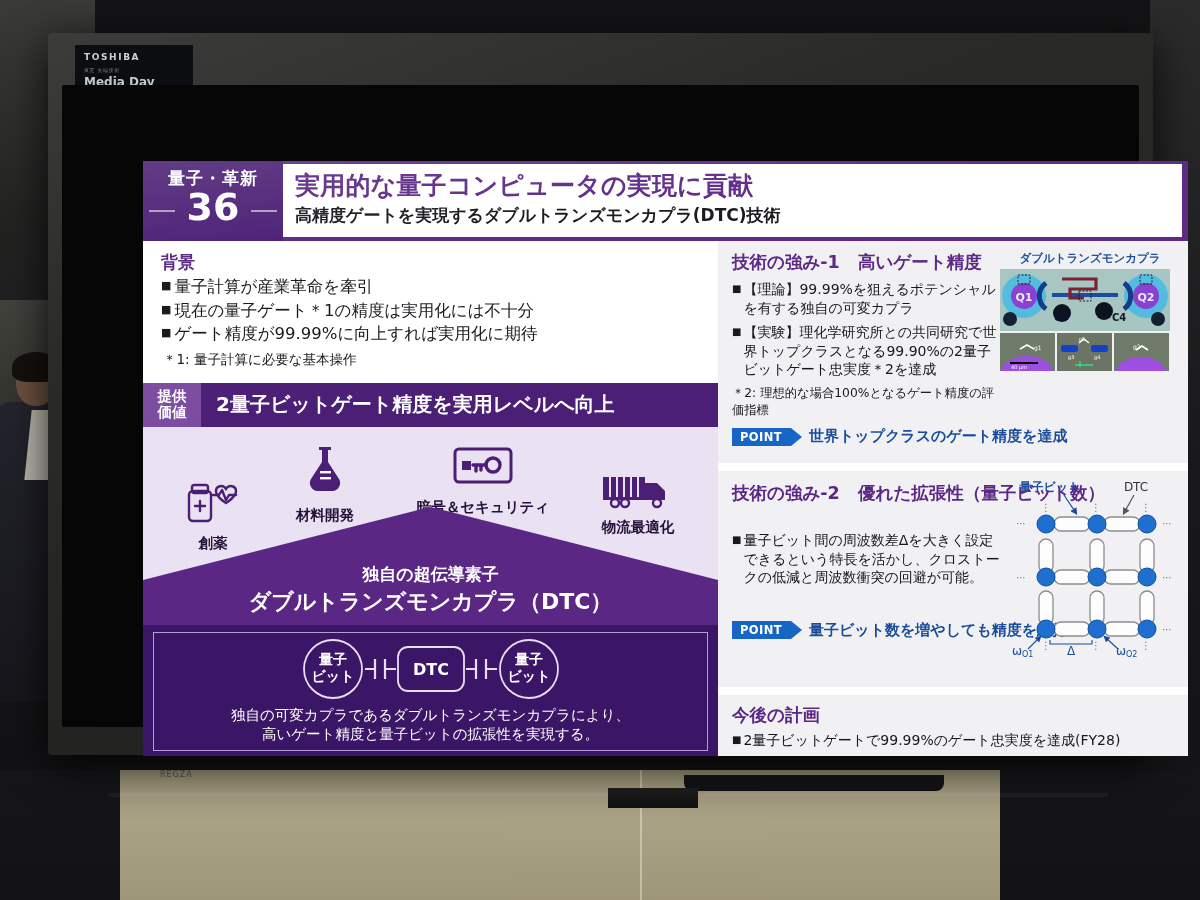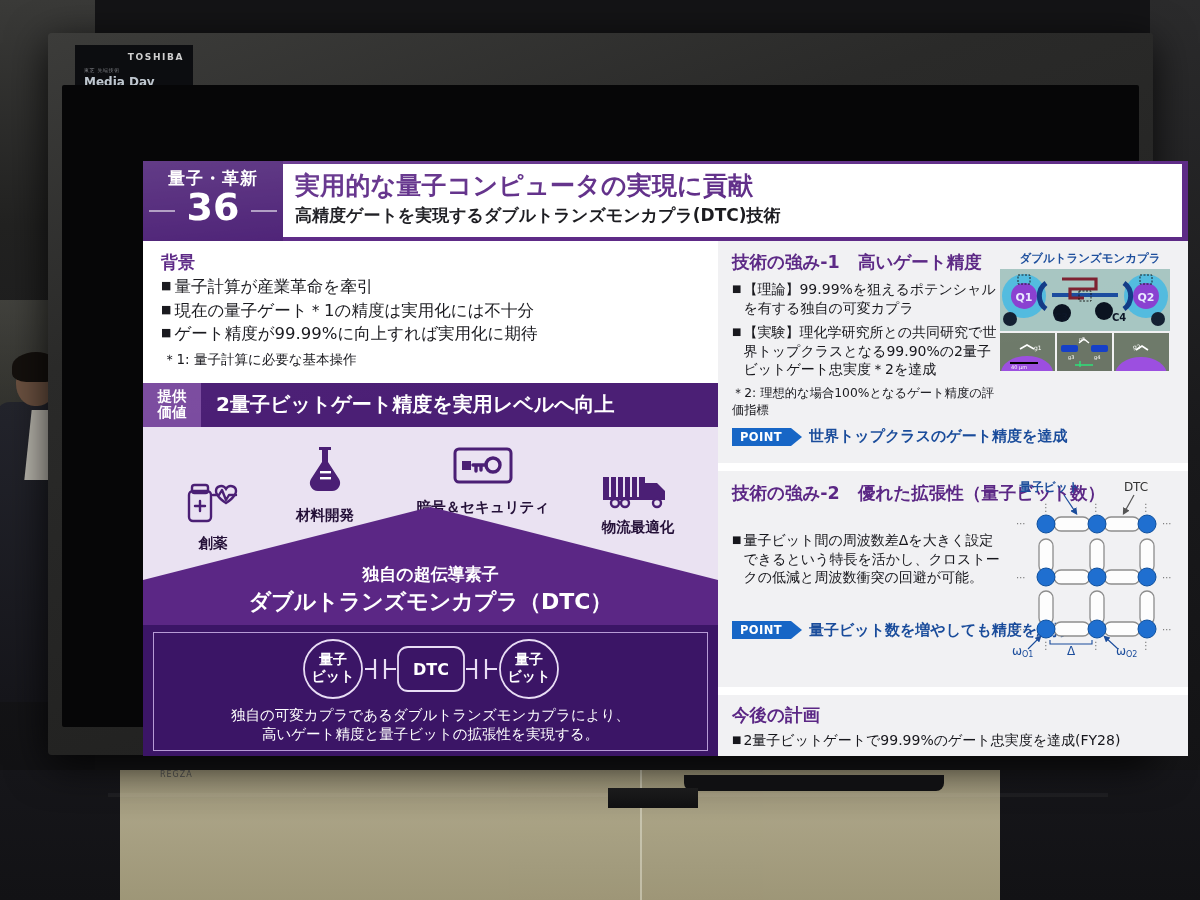--- a/index.html
+++ b/index.html
@@ -67,21 +67,21 @@
   }
   #monitor .bezel-inner {
     position:absolute; left: 14px; top: 52px; right: 14px; bottom: 28px;
     background:#060607; border-radius:2px;
   }
   .toshiba-badge {
     position:absolute; left: 27px; top: 12px; width: 118px; height: 52px;
     background:#0c0d10; padding:7px 9px;
   }
   .toshiba-badge .tname {
-    color:#cfcfcf; font-size:9px; letter-spacing:1.6px; font-weight:700;text-align:right;
+    color:#cfcfcf; font-size:9px; letter-spacing:1.6px; font-weight:700;
   }
   .toshiba-badge .tsub {
     color:#7e7f84; font-size:5px; letter-spacing:.6px; margin-top:5px;
   }
   .toshiba-badge .tmd {
     color:#bfc7cf; font-size:12px; font-weight:700; margin-top:2px;
   }
   .toshiba-badge .tmd .yr { color:#5d6a74; }
 
   .stand-neck {

